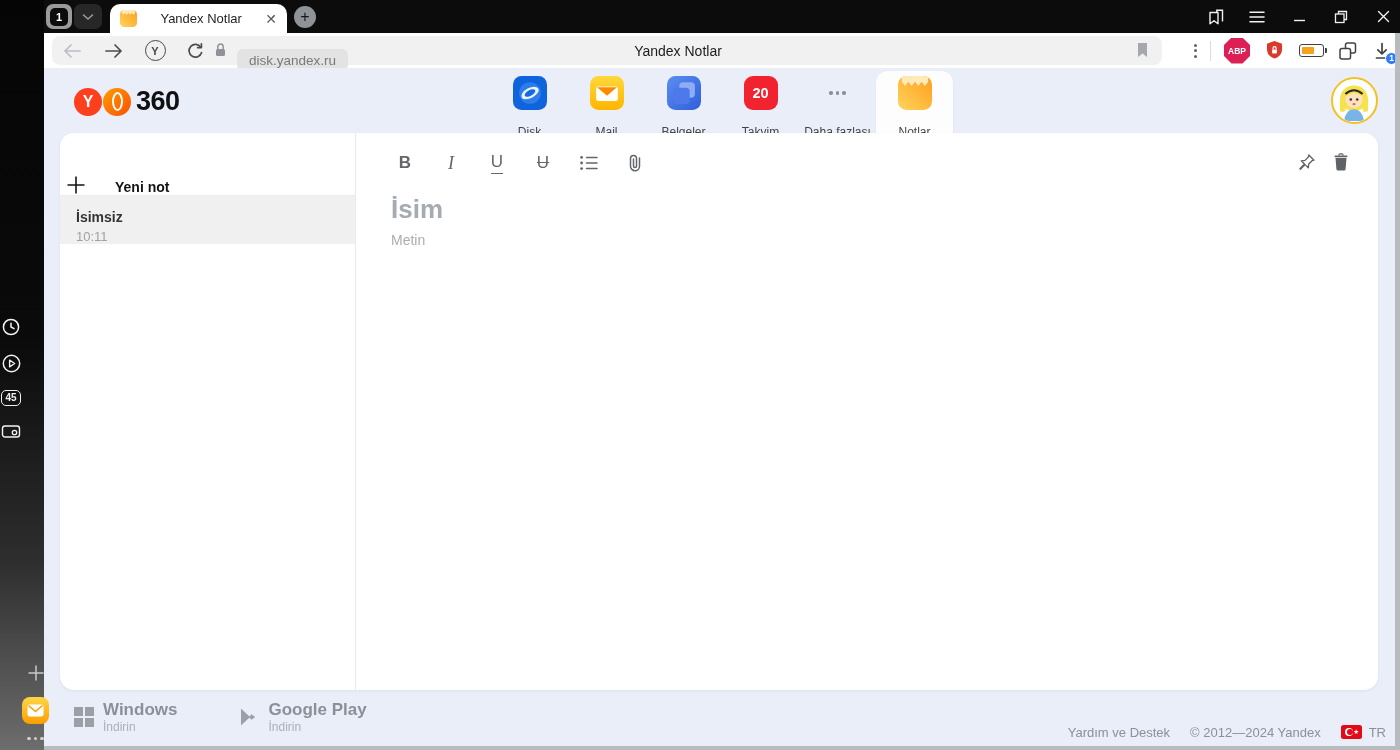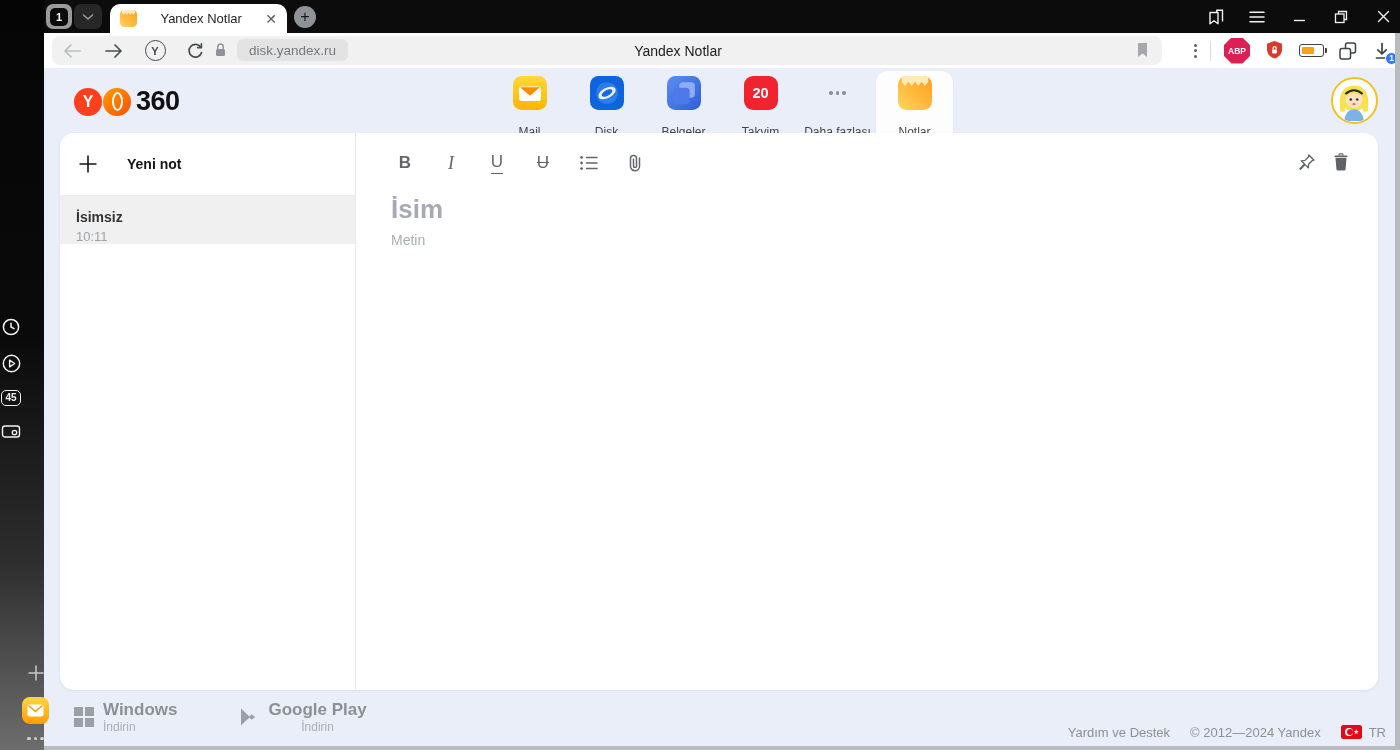--- a/index.html
+++ b/index.html
@@ -36,21 +36,21 @@
   .tab-close { color:#5a5a5a; font-size:14px; line-height:14px; cursor:pointer; }
   .newtab { position:absolute; left:250px; top:6px; width:22px; height:22px; border-radius:50%; background:#8f9398;
             color:#15171a; font-size:16px; display:flex; align-items:center; justify-content:center; cursor:pointer; }
   .winctl { position:absolute; right:8px; top:0; height:33px; display:flex; align-items:center; gap:24px; }
   .winctl .ic { width:18px; height:18px; display:flex; align-items:center; justify-content:center; cursor:pointer; }
 
   
   .addr { position:absolute; left:44px; right:0; top:33px; height:35px; background:#fff; }
   .omnibox { position:absolute; left:8px; right:238px; top:3px; height:29px; background:#f1f1f2; border-radius:8px; }
   .omnibox .nav { position:absolute; top:0; height:29px; display:flex; align-items:center; justify-content:center; width:24px; cursor:pointer; }
-  .urlpill { position:absolute; left:185px; top:3px; height:22px; padding:0 12px; background:#e3e3e4; border-radius:6px;
+  .urlpill { position:absolute; left:185px; top:13px; height:22px; padding:0 12px; background:#e3e3e4; border-radius:6px;
              display:flex; align-items:center; font-size:13.5px; color:#77797c; cursor:text; }
   .lockbox { position:absolute; left:160px; top:5px; }
   .pgtitle { position:absolute; left:626px; top:0; height:29px; transform:translateX(-50%);
              display:flex; align-items:center; font-size:14px; color:#1c1c1c; white-space:nowrap; }
   .bkm { position:absolute; right:12px; top:5px; cursor:pointer; }
   .addr-right { position:absolute; right:8px; top:0; height:35px; display:flex; align-items:center; gap:13px; }
   .kebab { color:#5f6368; font-size:14px; letter-spacing:0; line-height:4px; display:flex; flex-direction:column; gap:2.5px; cursor:pointer; }
   .kebab i { width:3px; height:3px; border-radius:50%; background:#5f6368; }
   .vdiv { width:1px; height:20px; background:#dadce0; }
   .abp { width:26px; height:26px; background:#dc2055; color:#fff; font-size:8.5px; font-weight:700;
@@ -87,21 +87,21 @@
   .moredots { width:34px; height:34px; display:flex; align-items:center; justify-content:center; gap:3px; }
   .moredots i { width:3.5px; height:3.5px; border-radius:50%; background:#8a8f99; }
 
   .avatar { position:absolute; right:22px; top:9px; width:47px; height:47px; border-radius:50%;
             border:2.6px solid #f2c21f; background:#fff; overflow:hidden; cursor:pointer; }
 
   
   .card { position:absolute; left:16px; top:65px; width:1318px; height:557px; background:#fff; border-radius:14px;
           box-shadow:0 1px 3px rgba(30,50,90,.07); display:flex; overflow:hidden; }
   .panel { width:296px; border-right:1px solid #e9e9ec; display:flex; flex-direction:column; }
-  .newnote { height:63px; border-bottom:1px solid #ededf0; display:flex; align-items:center; padding-left:18px; gap:29px; cursor:pointer; }
+  .newnote { height:63px; border-bottom:1px solid #ededf0; display:flex; align-items:flex-end; padding-left:6px; gap:29px; cursor:pointer; }
   .newnote-label { font-size:14px; font-weight:700; color:#141414; }
   .noteitem { height:48px; background:#f0f0f1; padding:13px 16px 0; cursor:pointer; }
   .noteitem-title { font-size:14px; font-weight:700; color:#333; }
   .noteitem-time { font-size:13px; color:#9fa3a8; margin-top:4px; }
 
   .editor { position:relative; flex:1; padding:12px 0 0 35px; cursor:text; }
   .fmtbar { display:flex; align-items:center; gap:18px; height:36px; }
   .fmt { width:28px; height:28px; display:flex; align-items:center; justify-content:center; color:#63666b;
          font-size:17px; cursor:pointer; border-radius:4px; }
   .fmt.b { font-weight:700; }
@@ -110,21 +110,21 @@
   .fmt.s span { text-decoration:line-through; }
   .ed-actions { position:absolute; top:18px; right:26px; display:flex; gap:13px; }
   .ed-actions .ic { width:22px; height:22px; display:flex; align-items:center; justify-content:center; cursor:pointer; }
   .ph-title { margin-top:13px; font-size:26px; font-weight:700; color:#a6abb3; }
   .ph-body  { margin-top:7px; font-size:14px; color:#a9aeb5; }
 
   
   .foot { position:absolute; left:0; right:0; top:622px; height:60px; display:flex; align-items:center;
           padding:0 14px 0 30px; }
   .store { display:flex; align-items:center; gap:9px; cursor:pointer; margin-top:-6px; }
-  .store + .store { margin-left:60px;text-align:center; }
+  .store + .store { margin-left:60px; }
   .store-name { font-size:17px; color:#8b9097; font-weight:600; line-height:18px; }
   .store-sub { font-size:12px; color:#aab0b6; margin-top:1px; }
   .winico { display:grid; grid-template-columns:9px 9px; grid-template-rows:9px 9px; gap:2px; }
   .winico i { background:#9aa0a6; }
   .foot-right { margin-left:auto; margin-top:24px; display:flex; align-items:center; gap:20px; font-size:13px; color:#8c9097; }
   .flagwrap { display:flex; align-items:center; gap:7px; cursor:pointer; }
   .trflag { position:relative; width:21px; height:14px; background:#e30a17; border-radius:2.5px; overflow:hidden; }
   .trflag .c1 { position:absolute; left:4px; top:3px; width:8px; height:8px; border-radius:50%; background:#fff; }
   .trflag .c2 { position:absolute; left:6px; top:4px; width:6px; height:6px; border-radius:50%; background:#e30a17; }
   .trflag .st { position:absolute; left:12.5px; top:2.5px; color:#fff; font-size:6.5px; line-height:8px; }
@@ -324,45 +324,45 @@
         <div class="logo-o">
             <i></i>
           </div>
         <div class="logo-360">360</div>
       </div>
 
       <div class="apps">
         <div class="app">
           <span class="appico">
             <svg width="34" height="34" viewBox="0 0 36 36">
+                <rect width="36" height="36" rx="9" fill="#0f64dd"></rect>
+                <circle cx="18" cy="18" r="11.5" fill="#2b7de9"></circle>
+                <g transform="rotate(-28 18 18)">
+                  <ellipse cx="18" cy="18" rx="10" ry="5.4" fill="#eaf2ff"></ellipse>
+                  <ellipse cx="18" cy="18" rx="6.2" ry="2.9" fill="#1668e3"></ellipse>
+                </g>
+              </svg>
+          </span>
+          <span class="app-label">Disk</span>
+        </div>
+        <div class="app">
+          <span class="appico">
+            <svg width="34" height="34" viewBox="0 0 36 36">
                 <defs>
                   <linearGradient id="mg" x1="0" y1="0" x2="0" y2="1">
                     <stop offset="0" stop-color="#ffd83a"></stop>
                     <stop offset="1" stop-color="#ffb500"></stop>
                   </linearGradient>
                 </defs>
                 <rect width="36" height="36" rx="9" fill="url(#mg)"></rect>
                 <rect x="6.5" y="11" width="23" height="15.5" rx="2.5" fill="#fff"></rect>
                 <path d="M7.5 12 h21 l-10.5 9 z" fill="#ff8a00"></path>
               </svg>
           </span>
           <span class="app-label">Mail</span>
-        </div>
-        <div class="app">
-          <span class="appico">
-            <svg width="34" height="34" viewBox="0 0 36 36">
-                <rect width="36" height="36" rx="9" fill="#0f64dd"></rect>
-                <circle cx="18" cy="18" r="11.5" fill="#2b7de9"></circle>
-                <g transform="rotate(-28 18 18)">
-                  <ellipse cx="18" cy="18" rx="10" ry="5.4" fill="#eaf2ff"></ellipse>
-                  <ellipse cx="18" cy="18" rx="6.2" ry="2.9" fill="#1668e3"></ellipse>
-                </g>
-              </svg>
-          </span>
-          <span class="app-label">Disk</span>
         </div>
         <div class="app">
           <span class="appico">
             <svg width="34" height="34" viewBox="0 0 36 36">
                 <defs>
                   <linearGradient id="bg1" x1="0" y1="0" x2="1" y2="1">
                     <stop offset="0" stop-color="#5b8df2"></stop>
                     <stop offset="1" stop-color="#2f5fd8"></stop>
                   </linearGradient>
                 </defs>

